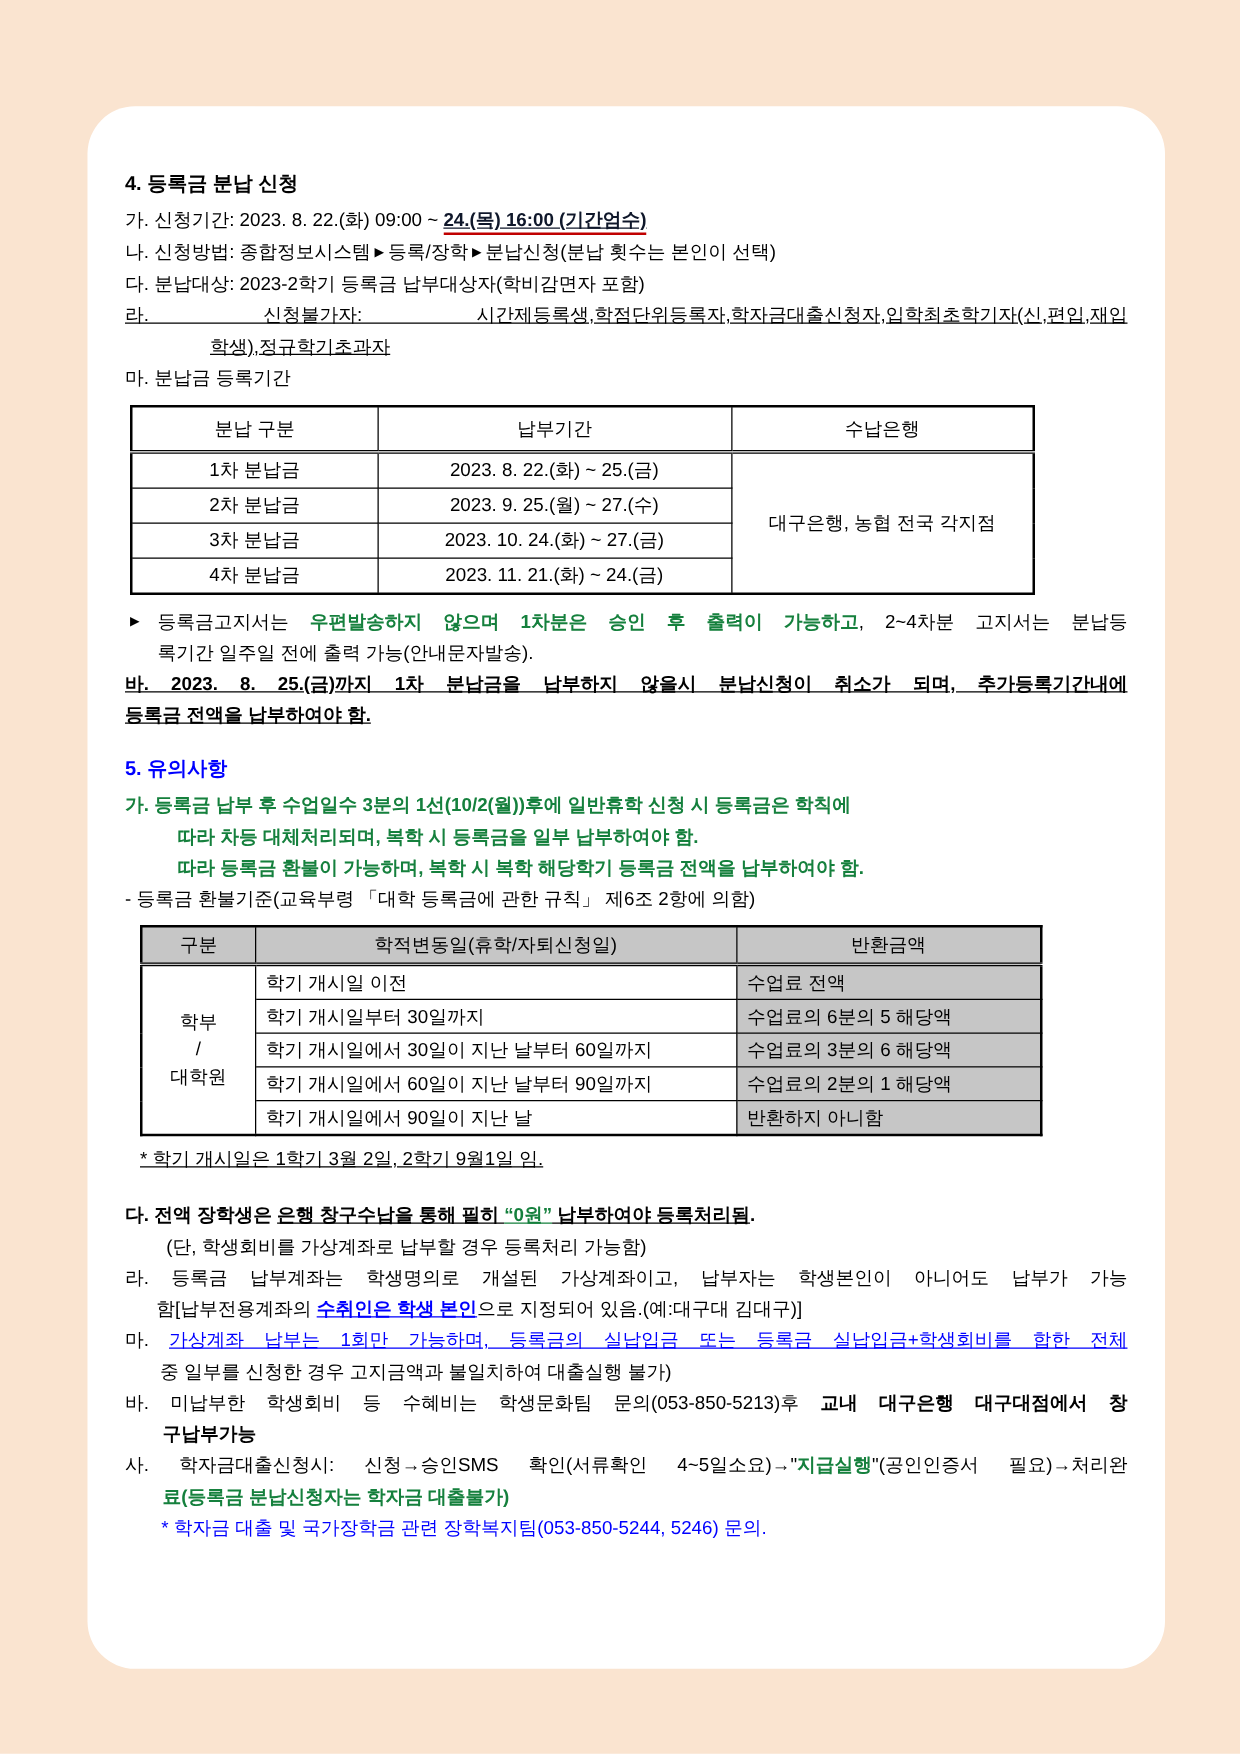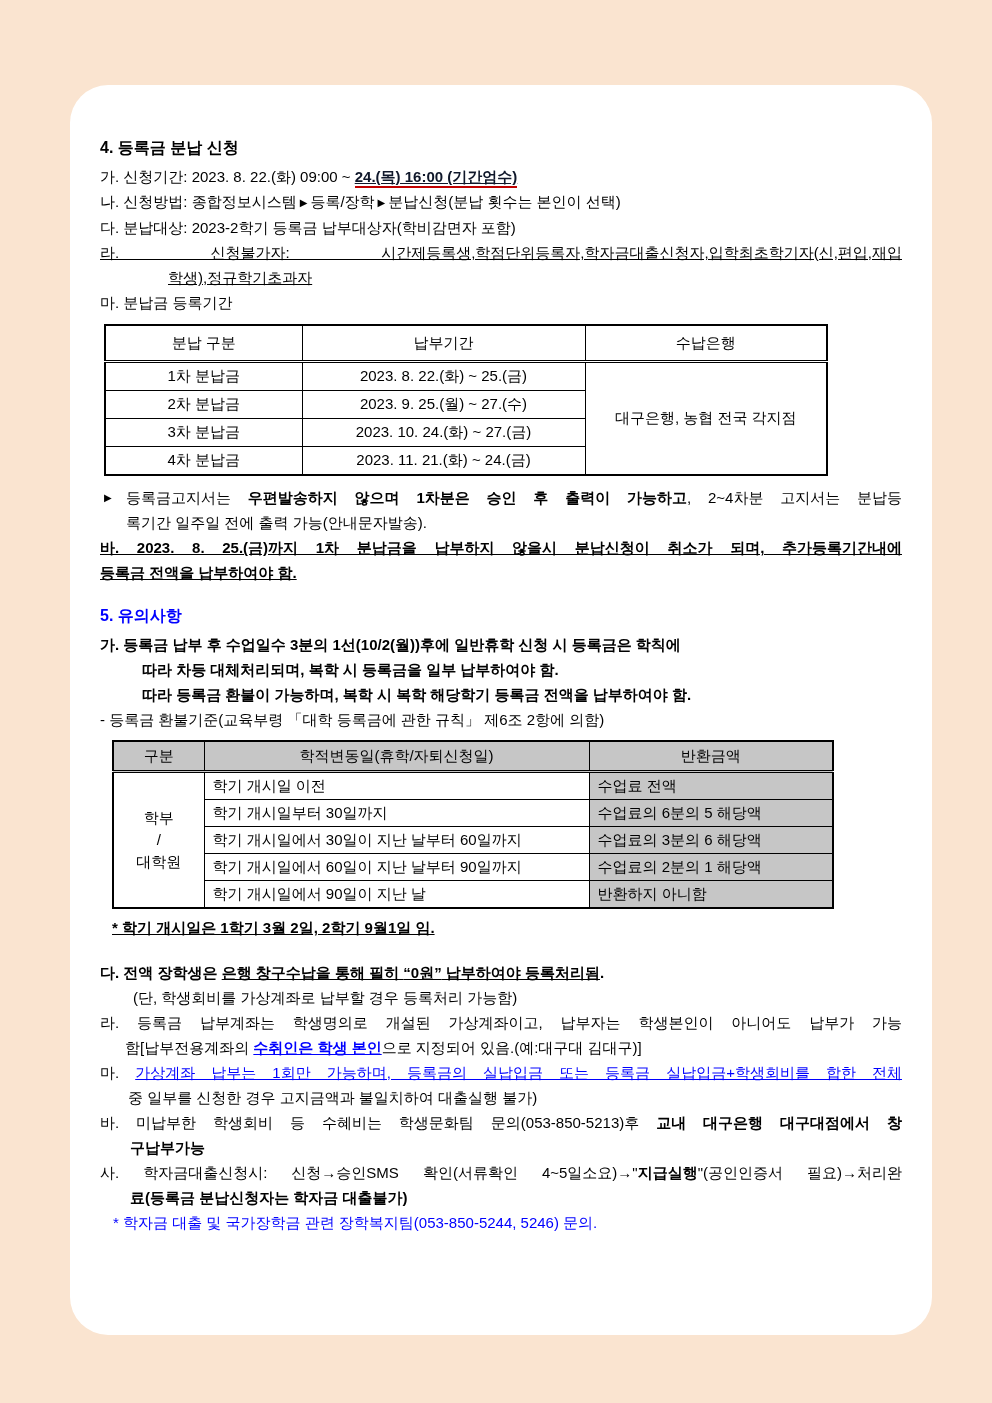--- a/index.html
+++ b/index.html
@@ -13,36 +13,36 @@
   .card {
     position:absolute; left:70px; top:85px;
     width:862px; height:1250px;
     background:#FFFFFF;
     border-radius:38px;
   }
   .content { padding:50px 26px 0 26px; font-size:15px; }
   .ln { line-height:25px; padding-left:4px; }
   .title { font-weight:bold; font-size:16px; margin-bottom:4px; }
   .b { font-weight:bold; }
-  .red { color:#000000; }
+  .red { color:#15803d; }
   .blue { color:#0000FF; }
   .u { text-decoration:underline; }
   .bu { text-decoration:underline; font-weight:bold; }
   .jst { text-align:justify; text-align-last:justify; width:802px; }
   .deadline {
     color:#0f172a; font-weight:bold; text-decoration:underline;
     border-bottom:2px solid #C00000; padding-bottom:1px;
   }
   .arw { font-size:10px; margin:0 3px; vertical-align:1px; }
   .note { position:relative; padding-left:30px; }
   .note .blt { position:absolute; left:8px; top:0; font-size:10px; }
   .note.jst { width:776px; }
-  .ml12 { margin-left:12px;font-weight:bold; } .ml25 { margin-left:25px; } .ml28 { margin-left:28px; }
+  .ml12 { margin-left:12px; } .ml25 { margin-left:25px; } .ml28 { margin-left:28px; }
   .ml30 { margin-left:30px; } .ml33 { margin-left:33px; } .ml35 { }
-  .ml42 { margin-left:42px; } .ml138 { margin-left:68px; } .ml15 { margin-left:13px; }
+  .ml42 { margin-left:42px; } .ml138 { margin-left:68px; } .ml15 { margin-left:29px; }
   table { border-collapse:collapse; border:2px solid #000; font-size:15px; }
   th, td { border:1px solid #000; font-weight:normal; text-align:center; padding:0; }
   th { border-bottom:3px double #000; }
   .t1 { margin:9px 0 9px 8px; }
   .t1 th { height:34px; }
   .t1 td { height:27px; }
   .t2 { margin:8px 0 6px 16px; }
   .t2 th { height:28px; background:#C6C6C6; }
   .t2 td { height:26px; }
   .t2 td.left { text-align:left; padding-left:8px; }

